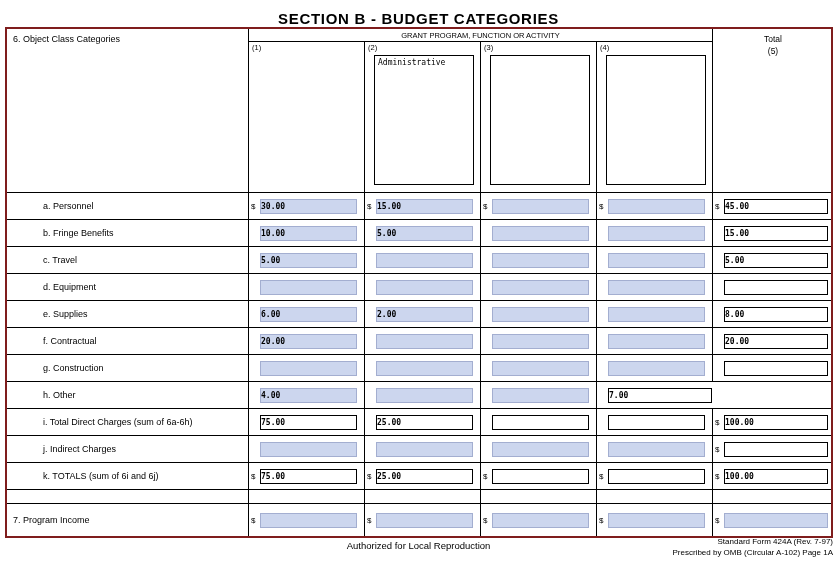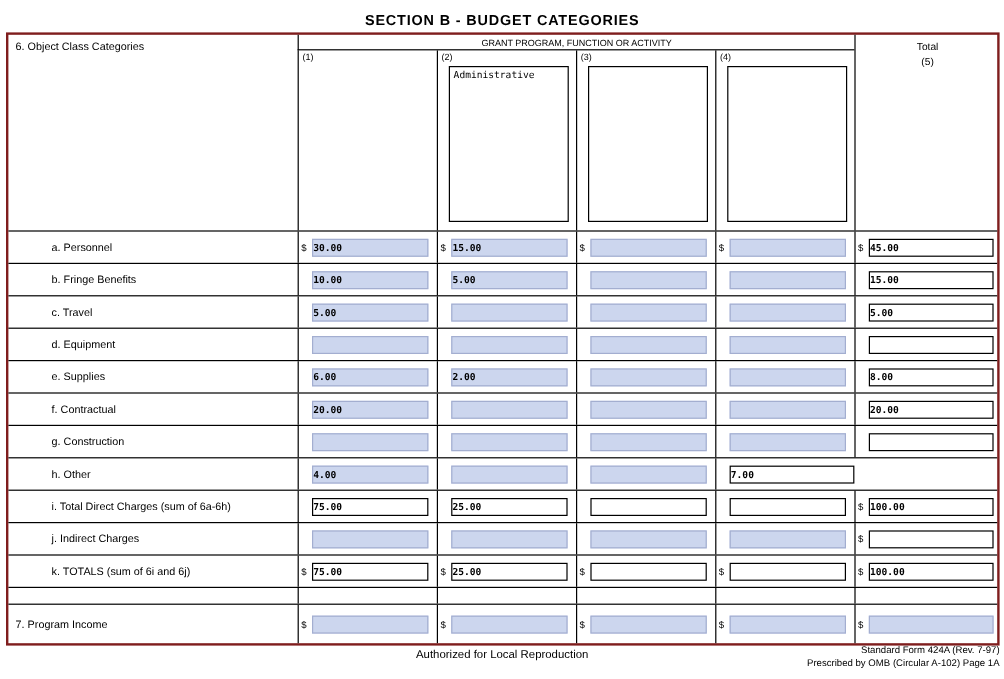--- a/index.html
+++ b/index.html
@@ -1,18 +1,18 @@
 <!DOCTYPE html>
 <html><head>
 <meta charset="utf-8">
 <style>
   * { margin:0; padding:0; box-sizing:border-box; }
   html,body { width:837px; height:566px; background:#fff; font-family:"Liberation Sans",sans-serif; color:#000; overflow:hidden; }
   .page { position:relative; width:837px; height:566px; }
-  .title { position:absolute; top:10px; left:0; width:100%; text-align:center; font-size:12px; font-weight:bold; letter-spacing:0.7px; }
+  .title { position:absolute; top:10px; left:0; width:100%; text-align:center; font-size:15px; font-weight:bold; letter-spacing:0.7px; }
   .ftable { position:absolute; left:5px; top:27px; width:828px; border:2px solid #7f1d1d; background:#fff; }
 
   .grid6 { display:grid; grid-template-columns:241px 116px 116px 116px 116px 121px; }
 
   
   .thead { display:grid; grid-template-columns:241px 116px 116px 116px 116px 121px; grid-template-rows:13px 150px; }
   .label-head { grid-column:1; grid-row:1/3; padding:5px 6px; font-size:9px; }
   .grant-header { grid-column:2/6; grid-row:1; border-left:1px solid #000; border-bottom:1px solid #000; text-align:center; font-size:7.5px; padding-top:2px; }
   .total-head { grid-column:6; grid-row:1/3; border-left:1px solid #000; text-align:center; font-size:8.5px; padding-top:4px; line-height:12px; }
   .hcol { grid-row:2; border-left:1px solid #000; }

